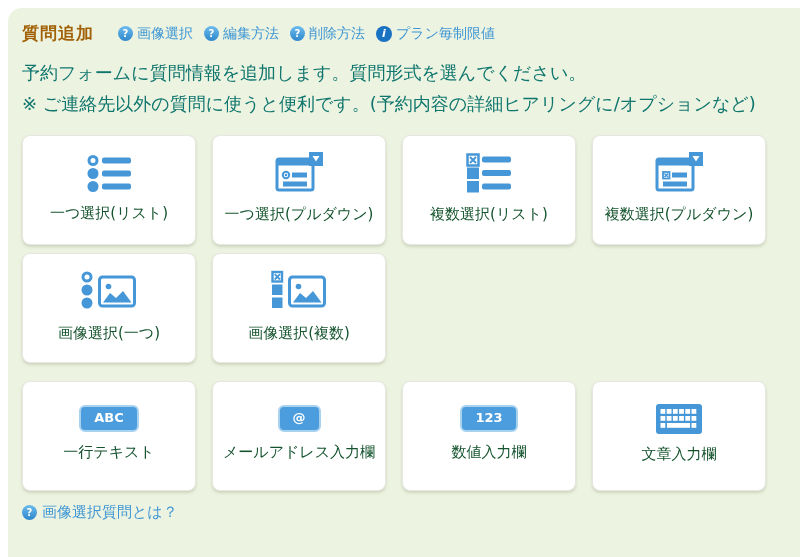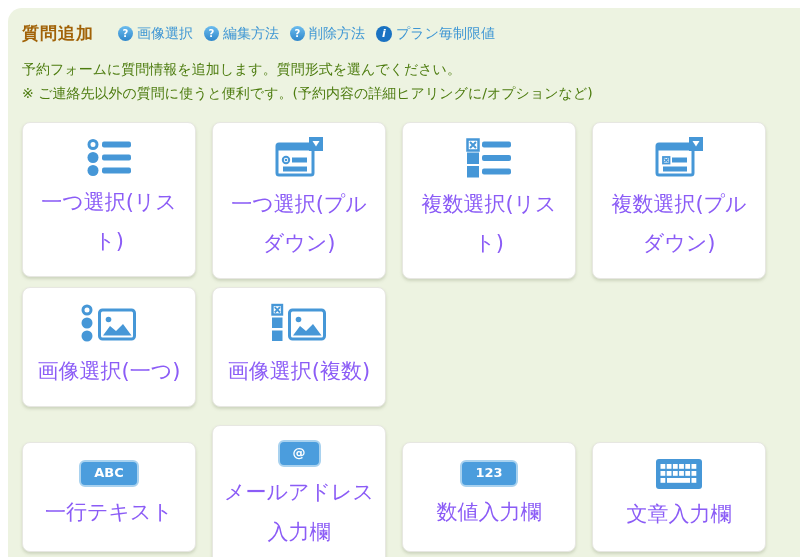--- a/index.html
+++ b/index.html
@@ -38,38 +38,38 @@
     flex:0 0 15px;
   }
   .iicon {
     width:16px; height:16px; border-radius:50%;
     background:#1a72c2;
     color:#fff; font-size:11px; font-weight:bold; font-style:italic;
     display:flex; align-items:center; justify-content:center;
     flex:0 0 16px;
   }
   .desc {
-    color:#4d7c0f; font-size:14px; margin:0; line-height:1.7;
+    color:#0f766e; font-size:18px; margin:0; line-height:1.7;
   }
   .desc.first { margin-top:13px; }
   .row { display:flex; gap:16px; align-items:flex-start; }
   .row.r1 { margin-top:16px; }
   .row.r2 { margin-top:8px; }
   .row.r3 { margin-top:18px;align-items:center; }
   .card {
     width:174px; min-height:110px;
     background:#ffffff;
     border:1px solid #e7e7e2;
     border-radius:8px;
     box-shadow:0 2px 3px rgba(150,160,130,.35);
     display:flex; flex-direction:column; align-items:center; justify-content:center;
     padding:14px 8px; gap:6px; cursor:pointer;
   }
   .card .label {
-    color:#8b5cf6; font-size:21px; line-height:1.9; text-align:center;
+    color:#14532d; font-size:15px; line-height:1.9; text-align:center;
   }
   .badge {
     background:#4b9ddd; color:#ffffff;
     font-size:13px; font-weight:bold;
     padding:3px 13px; border-radius:6px;
     border:2px solid #a9d2ef;
     line-height:1.3;
   }
   .footer { margin-top:12px; }
   .flink {
@@ -227,17 +227,18 @@
             <rect x="35.5" y="19" width="4.8" height="4.8"></rect>
           </g>
         </svg>
         <div class="label">文章入力欄</div>
       </div>
     </div>
 
     <div class="footer">
       <a class="flink">
         <span class="qicon">?</span>
+        <span>画像選択質問とは？</span>
       </a>
     </div>
 
   </div>
 </div>
 
 </body></html>

